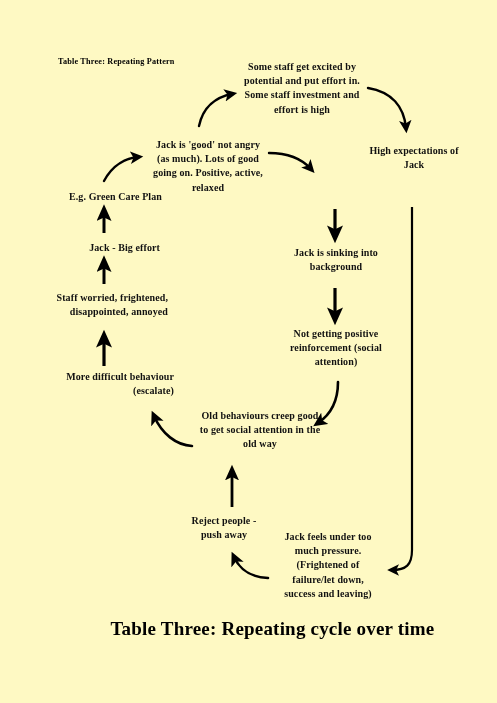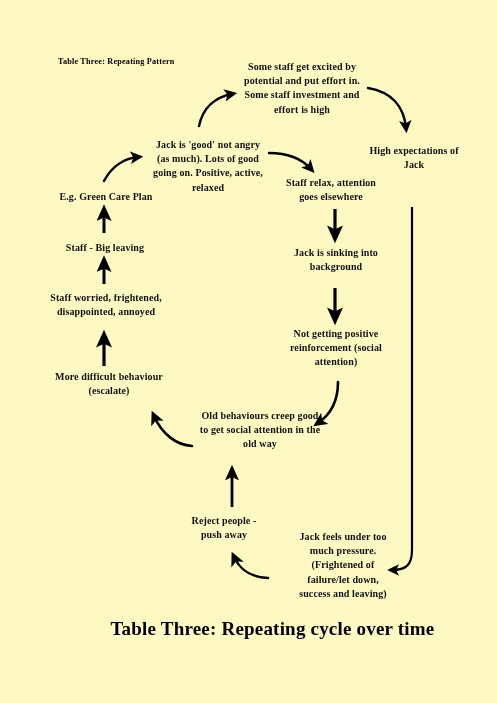--- a/index.html
+++ b/index.html
@@ -30,21 +30,21 @@
   .node {
     position: absolute;
     text-align: center;
     font-size: 10px;
     line-height: 1.42;
     font-weight: bold;
     color: #111111;
     letter-spacing: 0.1px;
   }
   .node-left {
-    text-align: center;
+    text-align: right;
   }
   #header-title {
     position: absolute;
     left: 58px;
     top: 57px;
     font-size: 8.2px;
     font-weight: bold;
     letter-spacing: 0.2px;
     white-space: nowrap;
   }
@@ -65,21 +65,21 @@
   #n-good      { left: 152px; top: 138px; width: 112px; }
   #n-relax     { left: 283px; top: 176px; width: 96px;  }
   #n-sinking   { left: 290px; top: 246px; width: 92px;  }
   #n-notgetting{ left: 287px; top: 327px; width: 98px;  }
   #n-careplan  { left: 50px;  top: 190px; width: 112px; }
   #n-bigeffort { left: 50px;  top: 241px; width: 110px; }
   #n-worried   { left: 44px;  top: 291px; width: 124px; }
   #n-moredif   { left: 44px;  top: 370px; width: 130px; }
   #n-oldbeh    { left: 196px; top: 409px; width: 128px; }
   #n-reject    { left: 182px; top: 514px; width: 84px;  }
-  #n-pressure  { left: 276px; top: 530px; width: 104px; margin-left: 15px; }
+  #n-pressure  { left: 276px; top: 530px; width: 104px; }
 </style>
 </head>
 <body>
 
 <div id="page">
 
   <div id="header-title">Table Three: Repeating Pattern</div>
 
   <svg id="arrow-layer" viewBox="0 0 497 703" xmlns="http://www.w3.org/2000/svg">
     <defs>
@@ -147,29 +147,28 @@
       <path d="M412,207 L412,550 C412,565 406,570 392,570" fill="none" stroke="#000000" stroke-width="2.2" stroke-linecap="butt" marker-end="url(#ah)"></path>
     </g>
   </svg>
 
   <div class="node" id="n-excited">Some staff get excited by potential and put effort in.  Some staff investment and effort is high</div>
 
   <div class="node" id="n-high-exp">High expectations of Jack</div>
 
   <div class="node" id="n-good">Jack is 'good' not angry (as much).  Lots of good going on.  Positive, active, relaxed</div>
 
-  <div class="node" id="n-relax">Staff relax, attention goes elsewhere</div>
 
   <div class="node" id="n-sinking">Jack is sinking into background</div>
 
   <div class="node" id="n-notgetting">Not getting positive reinforcement (social attention)</div>
 
   <div class="node node-left" id="n-careplan">E.g. Green Care Plan</div>
 
-  <div class="node node-left" id="n-bigeffort">Staff - Big leaving</div>
+  <div class="node node-left" id="n-bigeffort">Jack - Big effort</div>
 
   <div class="node node-left" id="n-worried">Staff worried, frightened, disappointed, annoyed</div>
 
   <div class="node node-left" id="n-moredif">More difficult behaviour (escalate)</div>
 
   <div class="node" id="n-oldbeh">Old behaviours creep good to get social attention in the old way</div>
 
   <div class="node" id="n-reject">Reject people - push away</div>
 
   <div class="node" id="n-pressure">Jack feels under too much pressure. (Frightened of failure/let down, success and leaving)</div>

